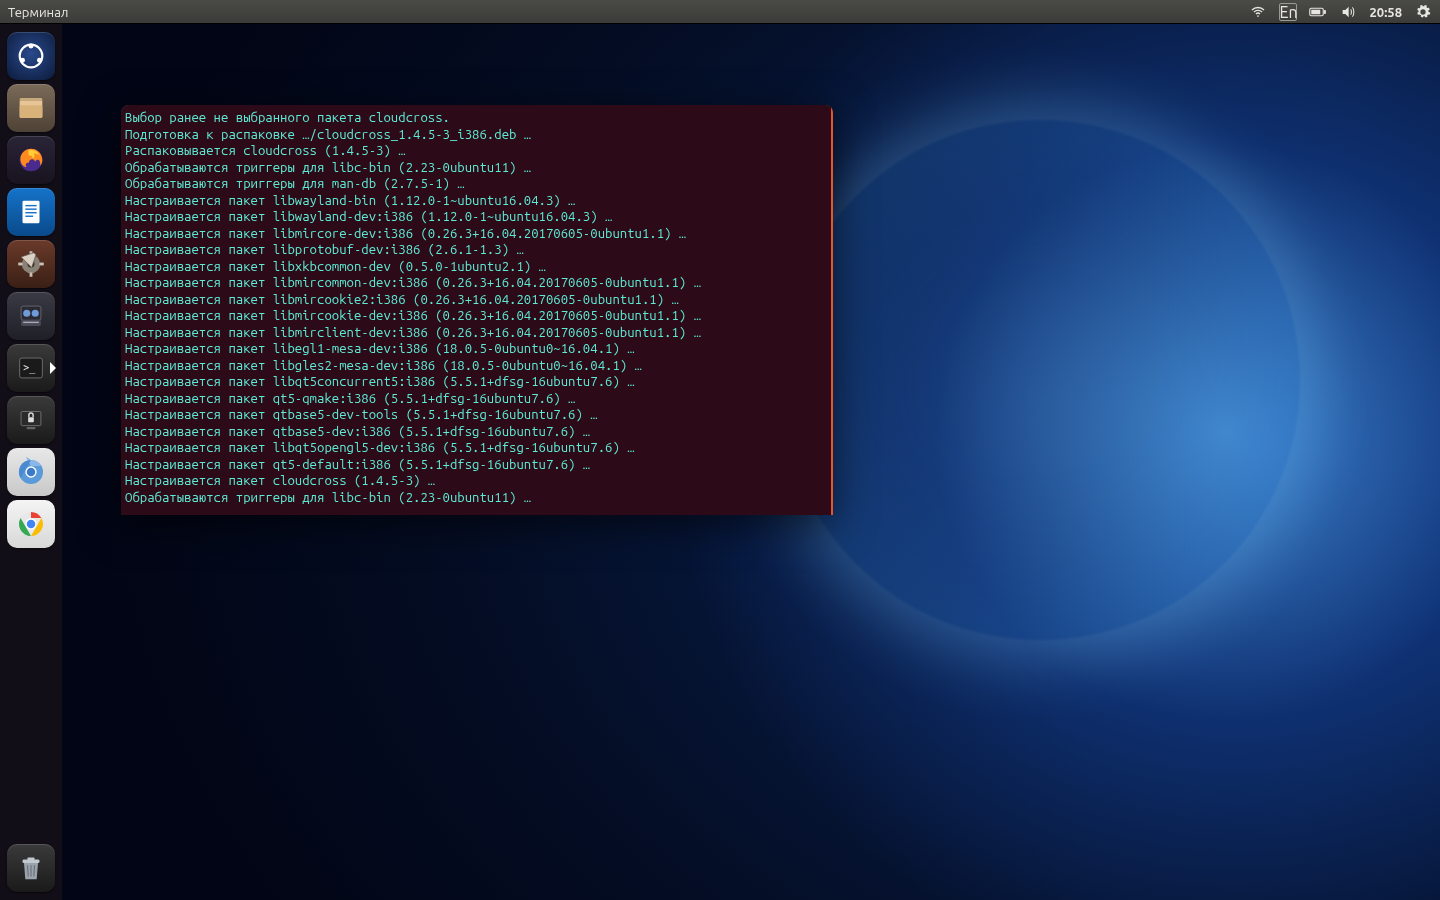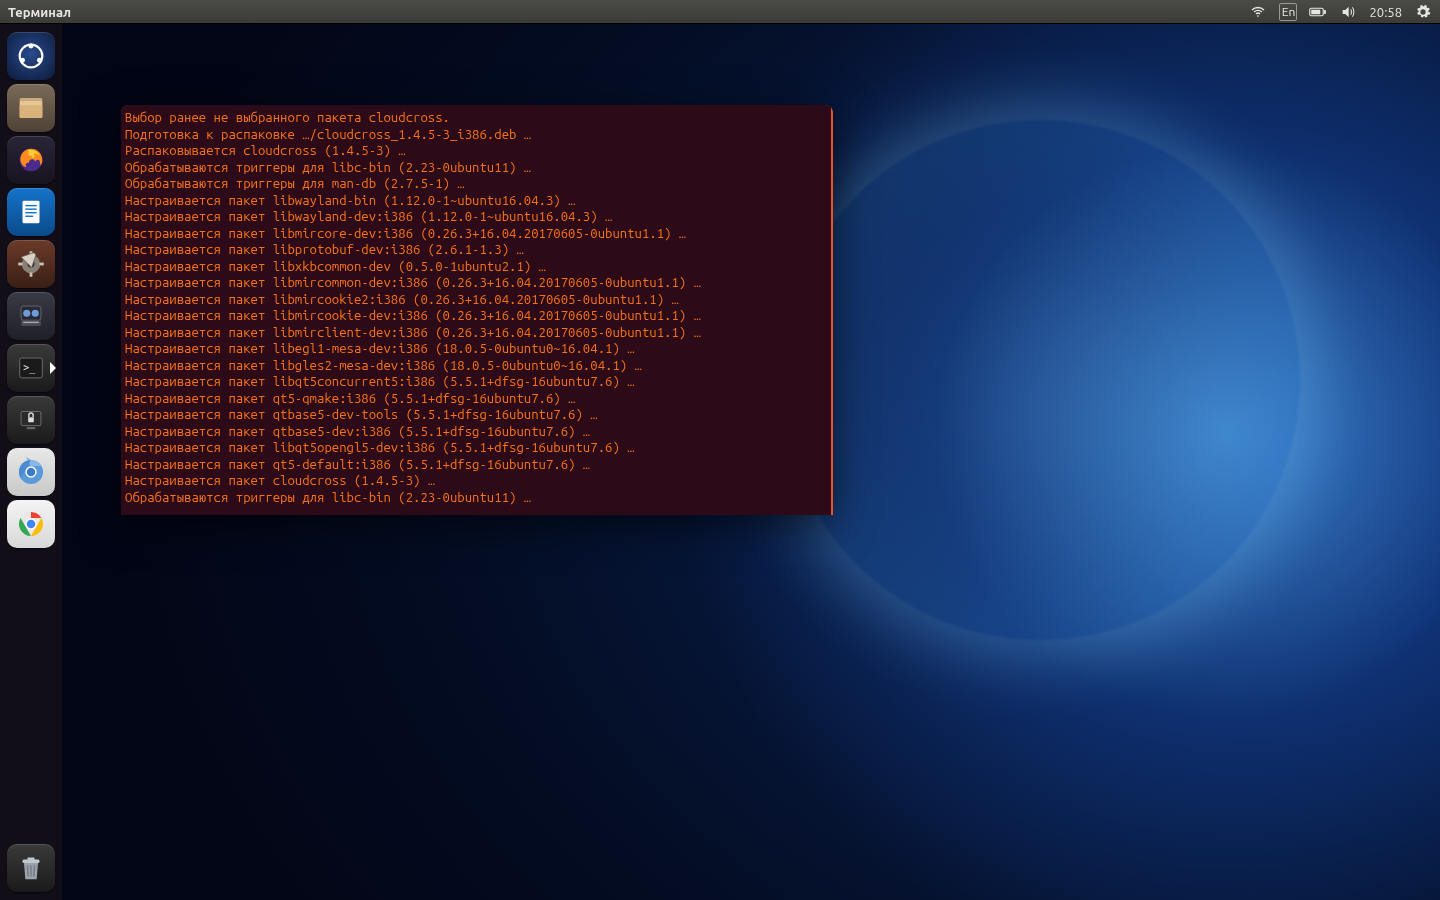--- a/index.html
+++ b/index.html
@@ -36,27 +36,27 @@
     height: 24px;
     background: linear-gradient(#4a4a46, #3b3b38);
     color: #e8e6e3;
     display: flex;
     align-items: center;
     font-size: 13px;
     padding: 0 8px;
     border-bottom: 1px solid #000;
     z-index: 50;
   }
-  .top-bar .app-menu { font-weight: 700; }
+  .top-bar .app-menu { font-weight: 400; }
   .top-bar .spacer { flex: 1; }
   .top-bar .tray { display: flex; align-items: center; gap: 12px; }
   .tray-icon { display: inline-flex; align-items: center; justify-content: center; width: 18px; height: 18px; color:#e8e6e3; }
   .tray-icon svg { display:block; }
-  .lang-indicator { border:1px solid #9a9a95; border-radius:2px; font-size:12px; padding:0 2px; line-height:12px; }
-  .clock { font-size: 13px; font-weight:400; }
+  .lang-indicator { border:1px solid #9a9a95; border-radius:2px; font-size:16px; padding:0 2px; line-height:12px; }
+  .clock { font-size: 13px; font-weight:700; }
 
   
   .launcher {
     position: absolute;
     top: 24px; left: 0; bottom: 0;
     width: 62px;
     background: rgba(20, 15, 25, 0.92);
     display: flex;
     flex-direction: column;
     align-items: center;
@@ -107,21 +107,21 @@
     font-size:13px;
     font-weight:600;
   }
   .win-controls { display:flex; gap:6px; }
   .win-btn { width:14px; height:14px; border-radius:50%; display:inline-flex; align-items:center; justify-content:center; box-shadow: inset 0 1px 0 rgba(255,255,255,0.3), 0 1px 1px rgba(0,0,0,0.5); }
   .win-close { background: radial-gradient(circle at 30% 30%, #ff9c76, #e9552b 60%, #b8341a); }
   .win-min, .win-max { background: radial-gradient(circle at 30% 30%, #8e8a86, #5e5a56 70%); }
 
   .terminal-body {
     background: #2c0a17;
-    color: #f97316;
+    color: #5eead4;
     font-family: "Ubuntu Mono","DejaVu Sans Mono", monospace;
     font-size: 13.2px;
     line-height: 16.5px;
     padding: 4px 4px 10px 4px;
     white-space: pre;
     border-right: 2px solid #e9552b;
     min-height: 400px;
   }
   .terminal-line { white-space: pre; }
 </style>

